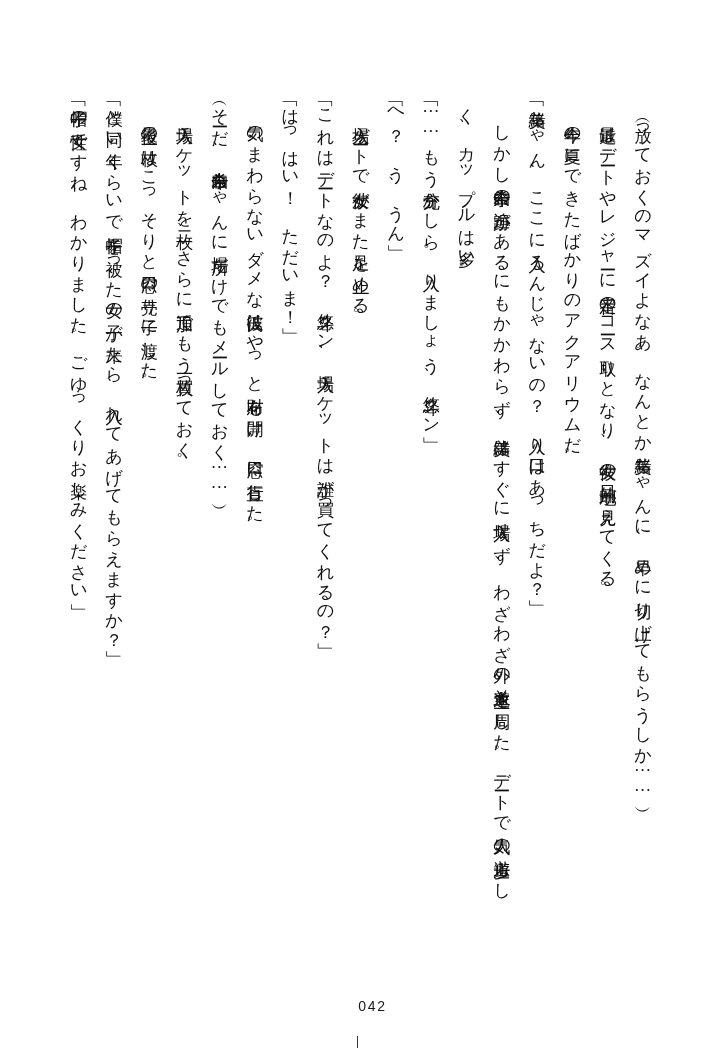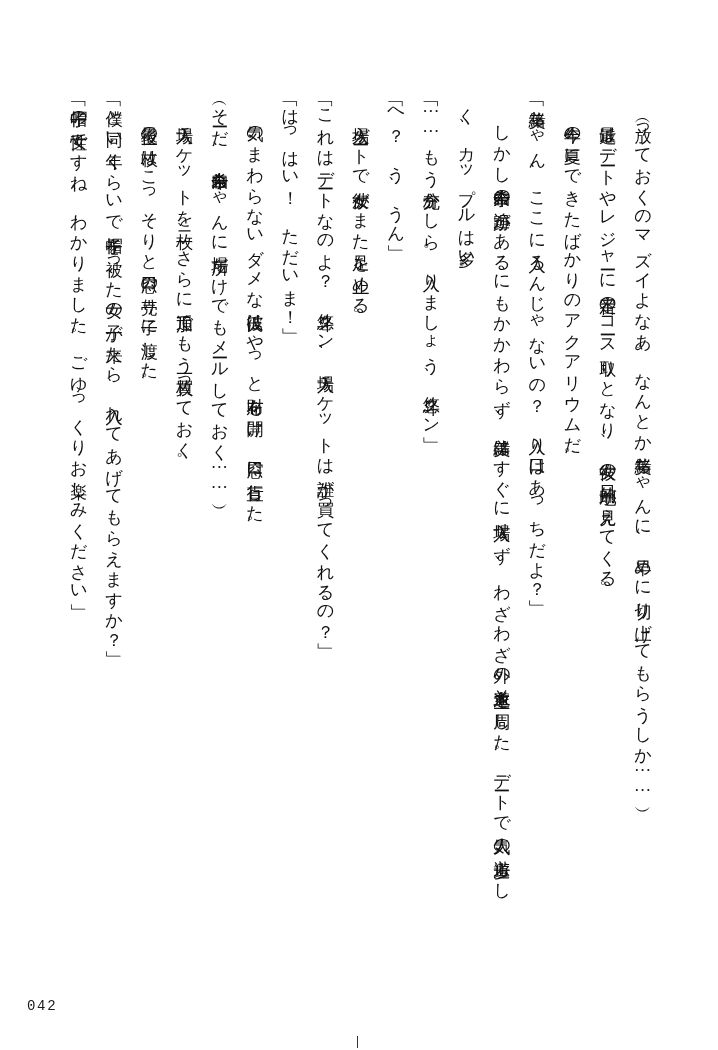--- a/index.html
+++ b/index.html
@@ -46,21 +46,22 @@
     height: 100%;
   }
   .indent {
     text-indent: 1em;
   }
   #page-number {
     position: absolute;
     left: 0;
     right: 0;
     top: 998px;
-    font-family: Liberation Mono, monospace;
+    text-align: center;
+    font-family: Liberation Sans, sans-serif;
     font-size: 14px;
     letter-spacing: 0.12em;
     color: #1a1a1a;
     margin-left: 27px;
   }
   #spine-mark {
     position: absolute;
     left: 357px;
     top: 1036px;
     width: 1px;

